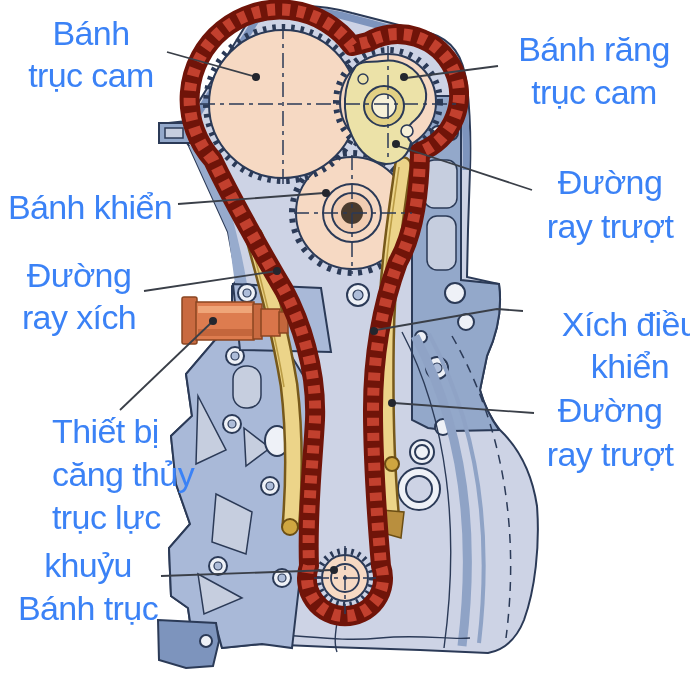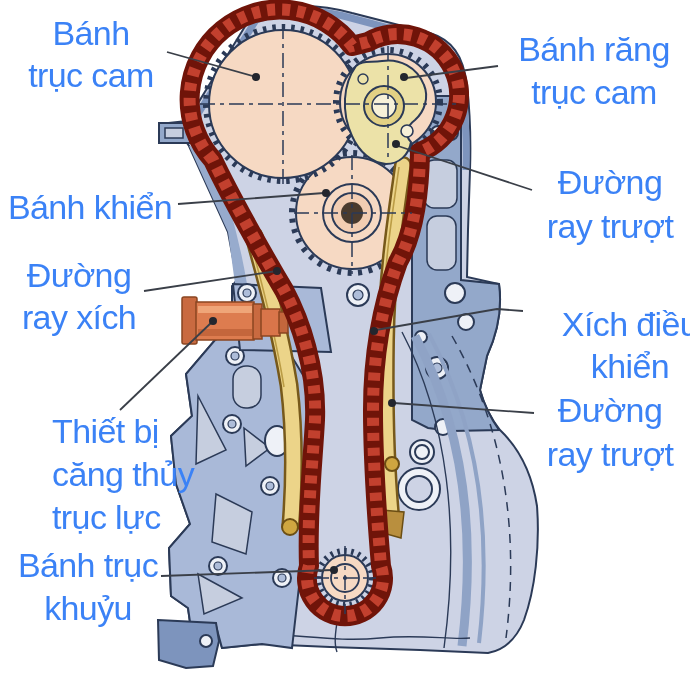--- a/index.html
+++ b/index.html
@@ -237,17 +237,17 @@
     <span class="ln">ray trượt</span>
   </div>
 
   <div class="lbl left-align" style="left:12px; top:410px; width:170px; line-height:43px;margin-left:40px;">
     <span class="ln">Thiết bị</span>
     <span class="ln">căng thủy</span>
     <span class="ln">trục lực</span>
   </div>
 
   <div class="lbl" style="left:4px; top:544px; width:168px; line-height:43px;">
+    <span class="ln">khuỷu</span>
     <span class="ln">Bánh trục</span>
-    <span class="ln">khuỷu</span>
   </div>
 
 </div>
 
 </body></html>

